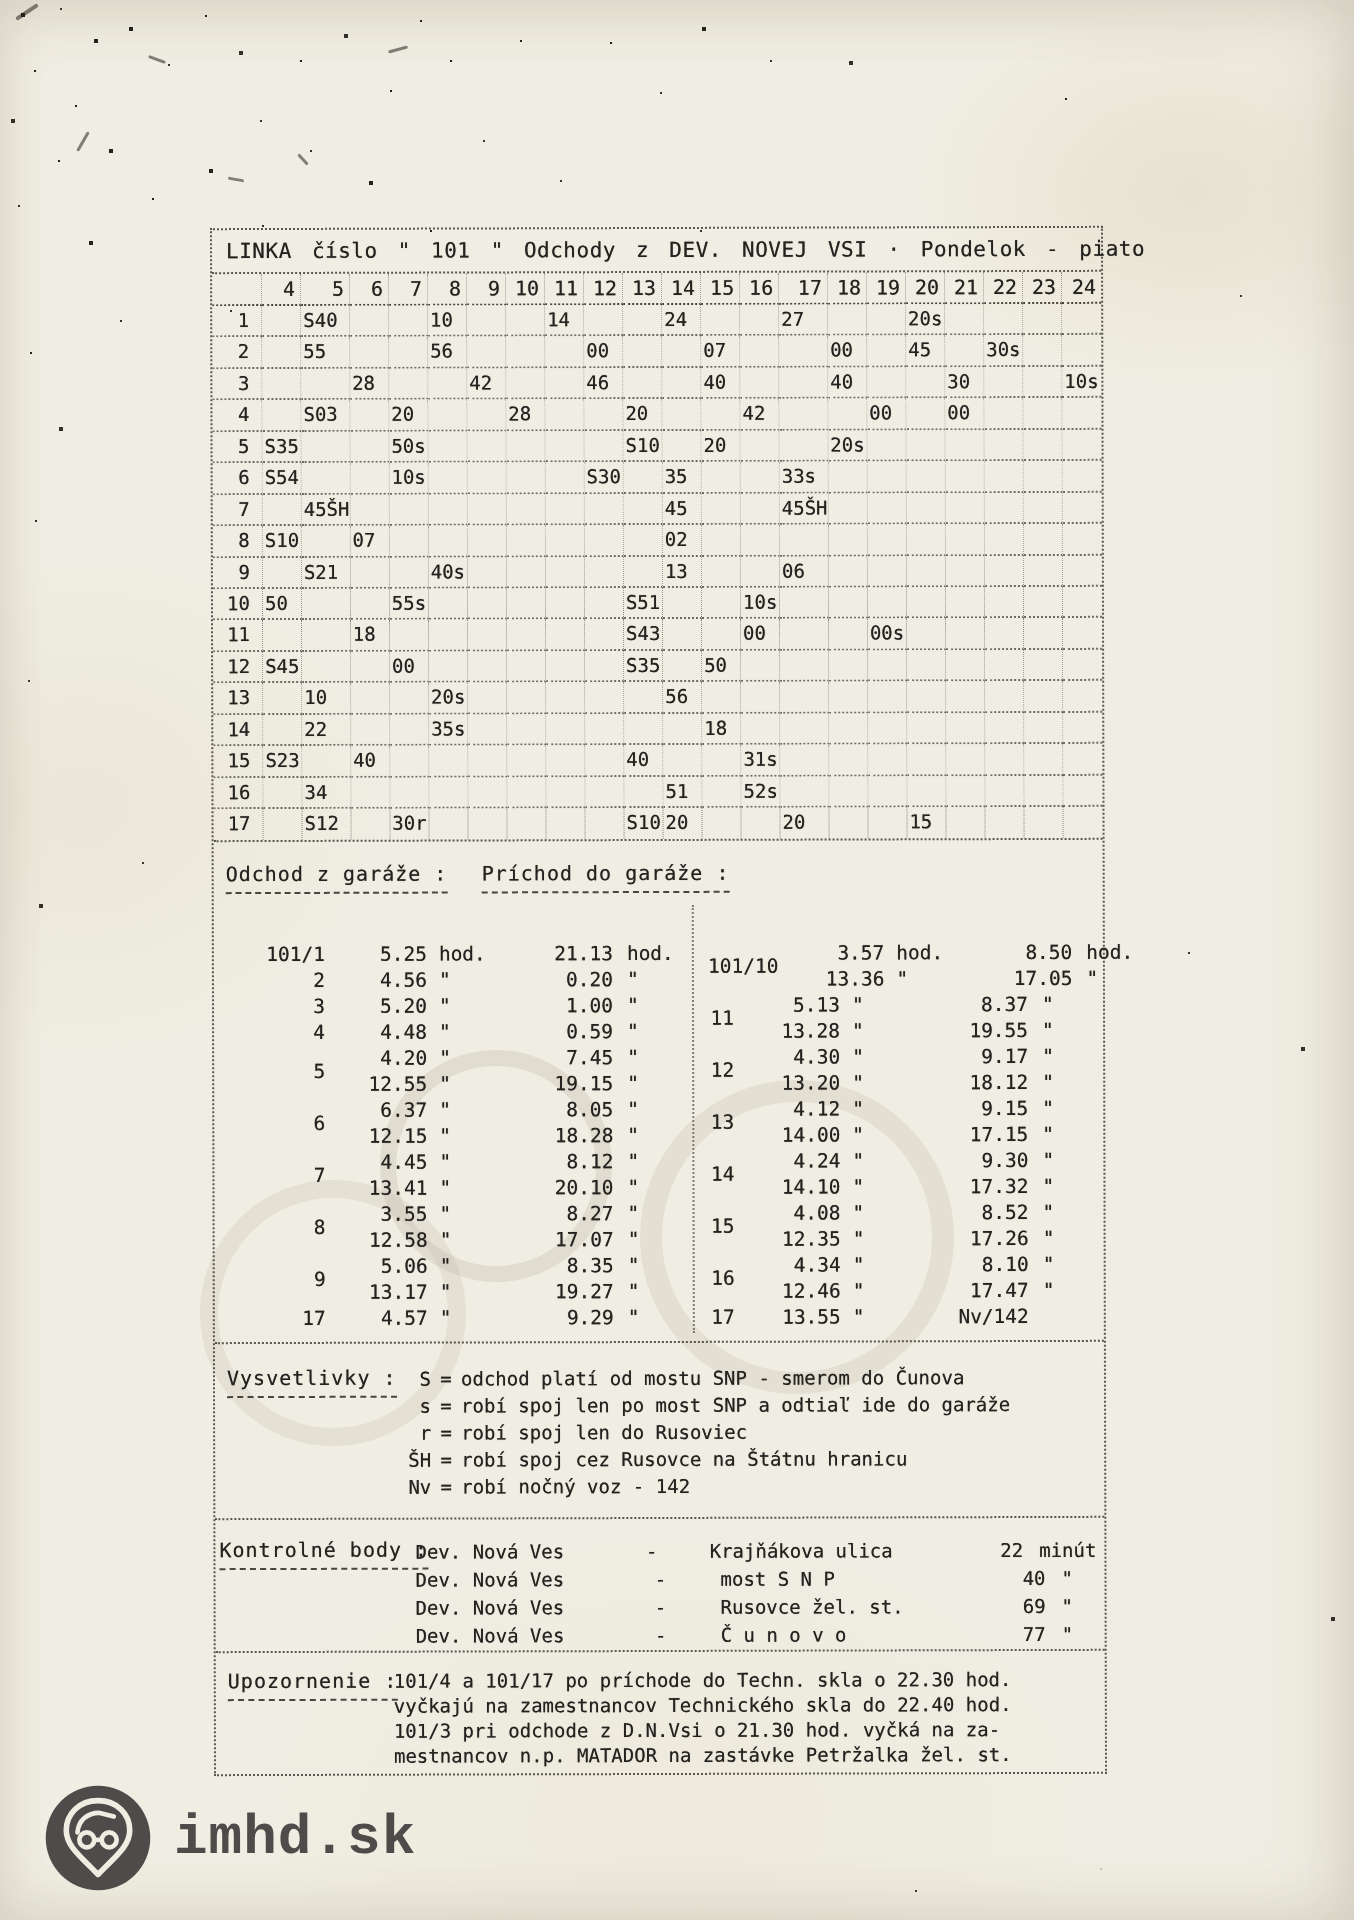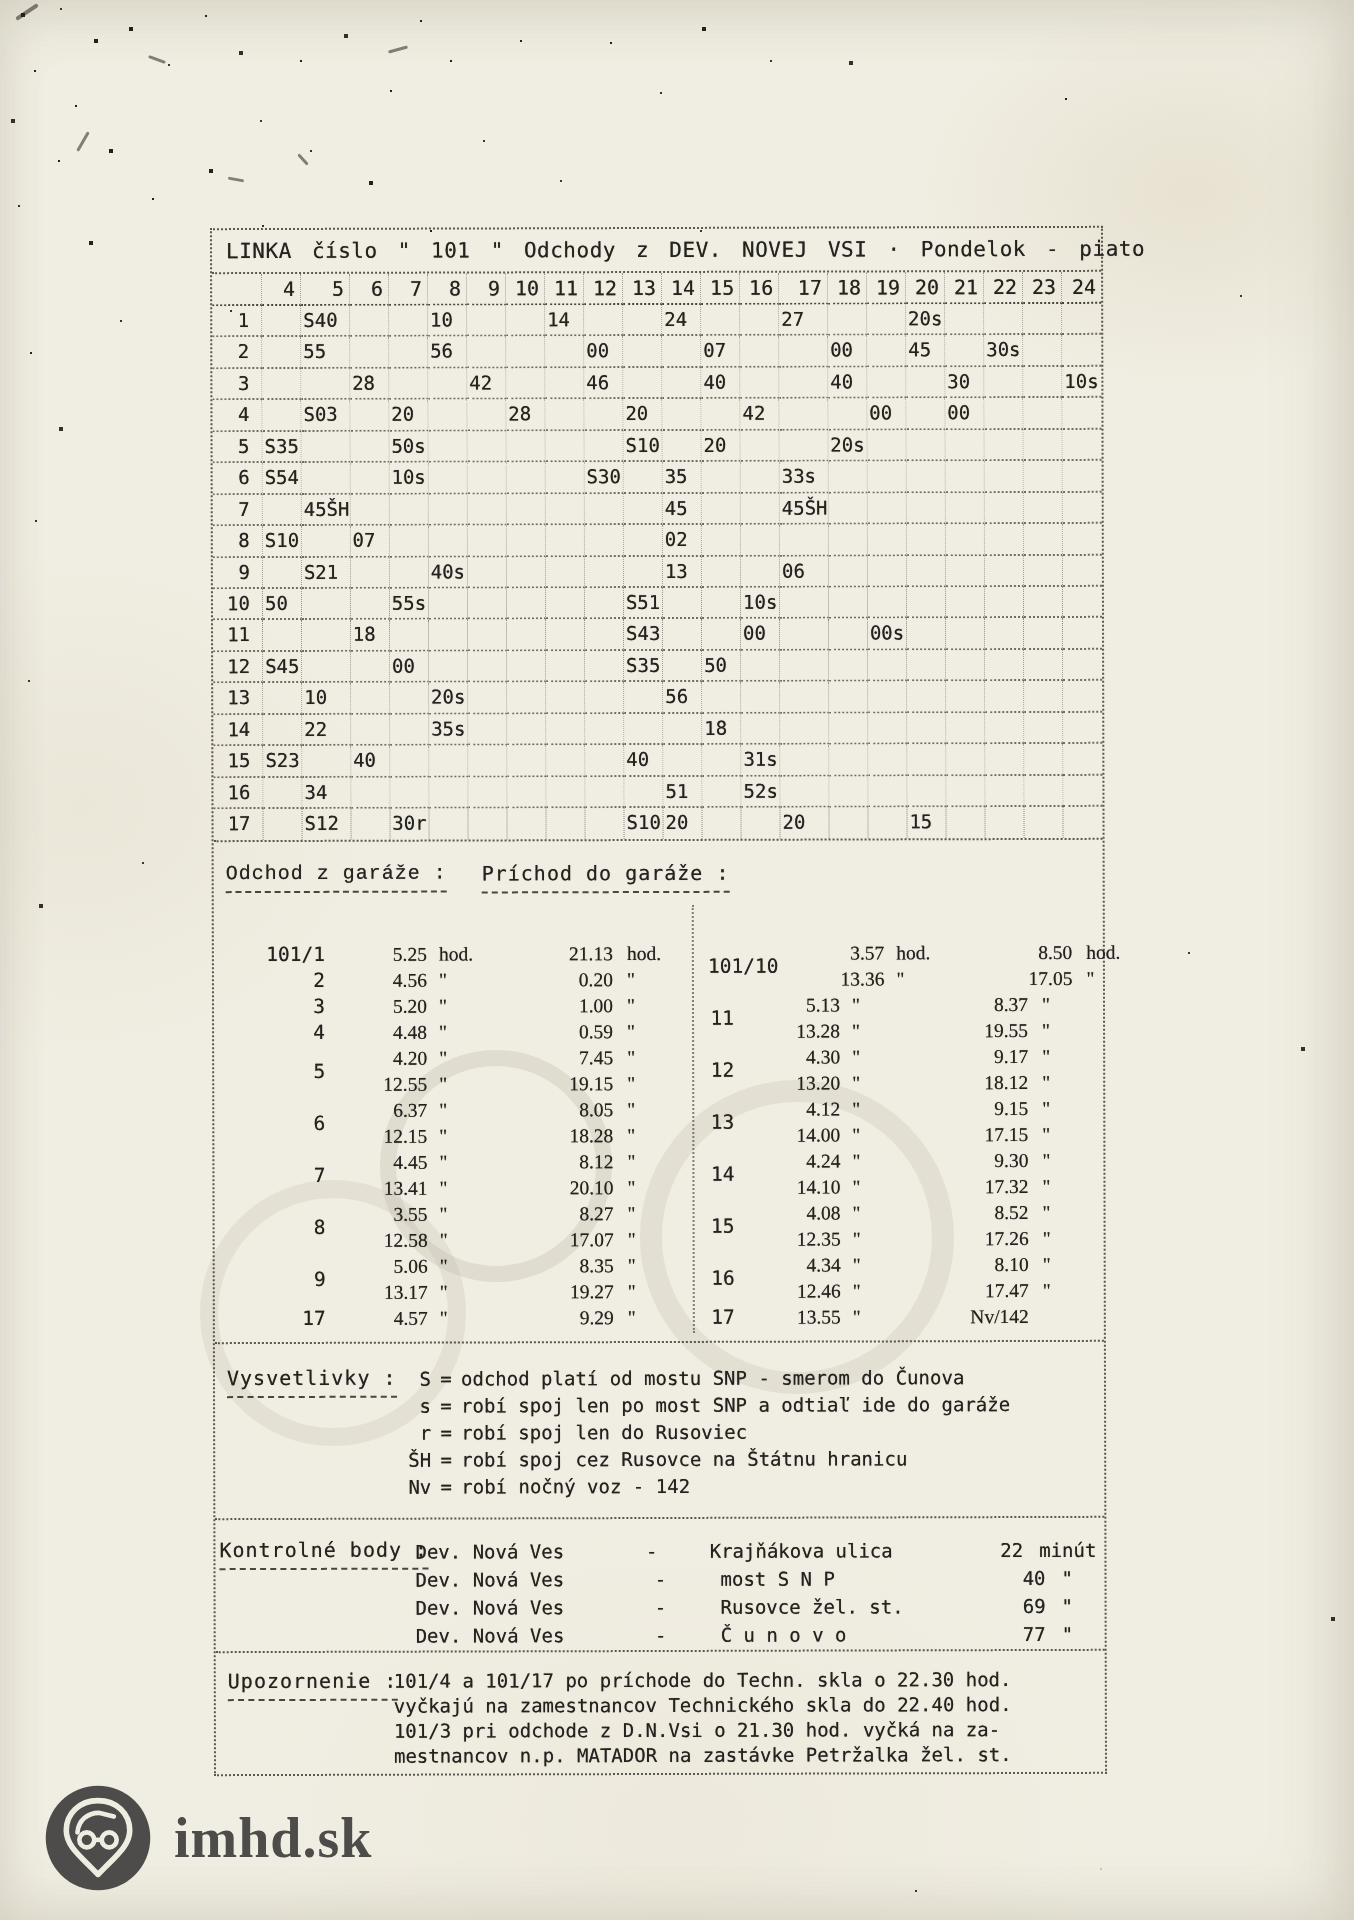--- a/index.html
+++ b/index.html
@@ -71,32 +71,32 @@
   .tt-cell{border-right:1px dotted rgba(55,52,46,.55);border-bottom:2px dotted rgba(44,41,36,.66);
     font-size:19px;line-height:1.55;padding-left:2px;white-space:nowrap;overflow:visible;}
   .tt-cell:nth-child(22n){border-right:none;}
   .tt-head{font-size:20px;text-align:right;padding-right:5px;border-bottom:2px dotted rgba(40,38,33,.85);}
   .tt-rownum{text-align:right;padding-right:12px;}
   .tt-lastrow{border-bottom:none;}
 
   
   .g-heading{position:absolute;top:20px;font-size:20px;letter-spacing:1px;
     border-bottom:2px dashed rgba(42,40,35,.85);padding-bottom:6px;white-space:nowrap;}
-  .g-heading.left{left:12px;font-family:Liberation Mono, monospace;}
+  .g-heading.left{left:12px;}
   .g-heading.right{left:268px;}
   .g-divider{position:absolute;left:478px;top:64px;bottom:8px;border-left:2px dotted rgba(55,52,46,.6);}
   .g-col{position:absolute;top:100px;font-size:19.5px;line-height:26px;}
   .g-col.gleft{left:6px;width:462px;}
   .g-col.gright{left:494px;right:6px;}
   .g-group{display:flex;align-items:center;}
   .g-num{text-align:right;align-self:center;white-space:nowrap;}
   .gleft .g-num{width:112px;}
   .gright .g-num{width:92px;}
   .g-lines{flex:1;}
-  .g-line{display:flex;white-space:nowrap;font-family:Liberation Serif, serif;}
+  .g-line{display:flex;white-space:nowrap;}
   .g-dep-t{text-align:right;}
   .gleft .g-dep-t{width:102px;} .gright .g-dep-t{width:106px;}
   .g-dep-u{padding-left:12px;}
   .gleft .g-dep-u{width:52px;} .gright .g-dep-u{width:48px;}
   .g-arr-t{text-align:right;}
   .gleft .g-arr-t{width:122px;} .gright .g-arr-t{width:128px;}
   .g-arr-u{padding-left:14px;width:55px;}
 
   
   .l-label{position:absolute;left:12px;top:22px;font-size:20px;letter-spacing:1px;
@@ -117,21 +117,21 @@
   .c-min{width:45px;text-align:right;}
   .c-unit{padding-left:16px;}
 
   
   .n-label{position:absolute;left:12px;top:16px;font-size:20px;letter-spacing:1px;
     border-bottom:2px dashed rgba(42,40,35,.85);padding-bottom:6px;white-space:nowrap;}
   .n-lines{position:absolute;left:178px;top:16px;font-size:19px;line-height:25px;white-space:nowrap;}
 
   
   .logo{position:absolute;left:42px;top:1782px;display:flex;align-items:center;gap:20px;}
-  .logo-text{font-family:Liberation Serif, serif;font-weight:bold;font-size:56px;
+  .logo-text{font-family:Liberation Mono, monospace;font-weight:bold;font-size:56px;
     color:#4d4c4a;letter-spacing:1px;text-shadow:none;}
 </style>
 </head>
 <body>
 
 <div class="page">
   <div class="speckles"></div>
   <div class="smudge sm1"></div>
   <div class="smudge sm2"></div>
   <div class="smudge sm3"></div>

